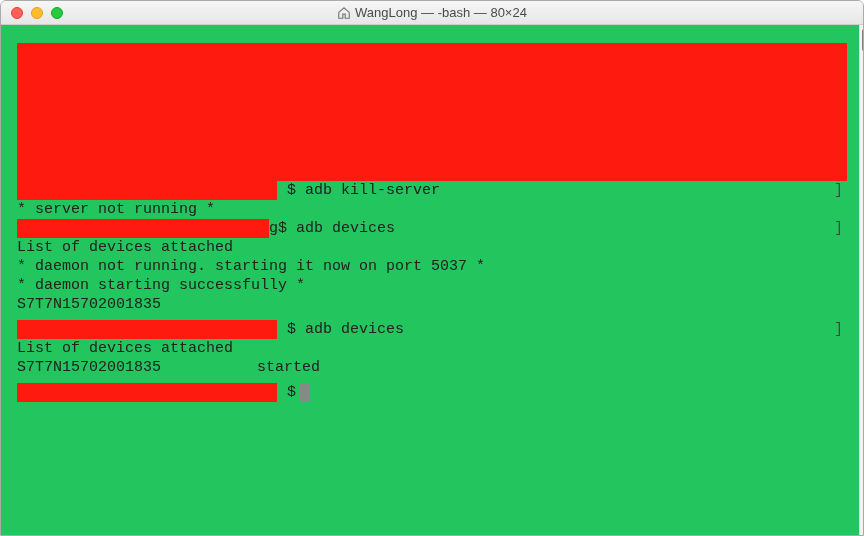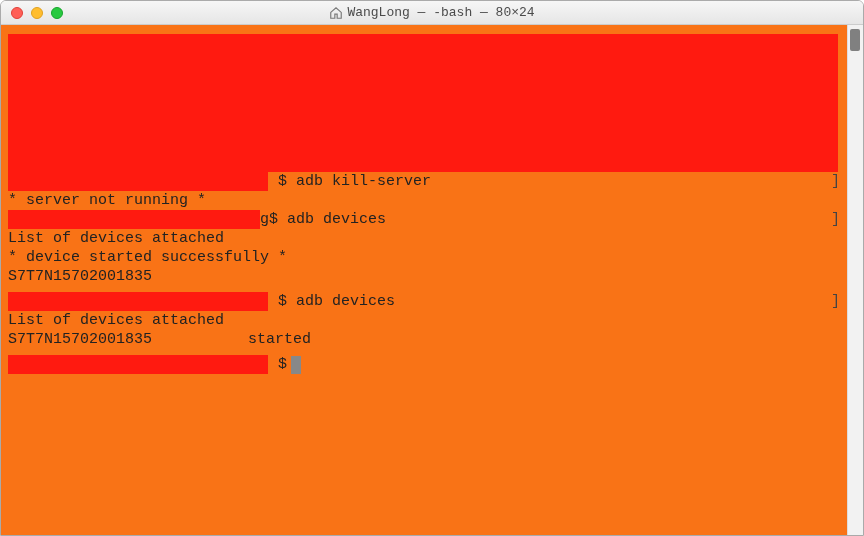--- a/index.html
+++ b/index.html
@@ -43,37 +43,37 @@
   left: 0; right: 0;
   display: flex;
   justify-content: center;
   align-items: center;
   top: 0; bottom: 0;
   pointer-events: none;
 }
 .title-inner {
   display: flex;
   align-items: center;
-  font-family: Liberation Mono, monospace;
+  font-family: Liberation Sans, sans-serif;
   font-size: 13px;
   color: #4a4a4a;
   gap: 4px;
 }
 .home-icon {
   width: 14px;
   height: 14px;
 }
 .content {
   display: flex;
   height: calc(100% - 24px);
 }
 .term {
   flex: 1;
-  background: #f97316;
-  padding: 3px;
+  background: #22c55e;
+  padding: 12px;
   position: relative;
 }
 .scrollbar {
   width: 16px;
   background: #f2f2f2;
   border-left: 1px solid #ddd;
   position: relative;
 }
 .scroll-thumb {
   position: absolute;
@@ -165,21 +165,24 @@
         <span class="redinline" style="width:252px; height:19px;"></span>
         <span>g</span>
         <span>$ adb devices</span>
         <span class="end-bracket">]</span>
       </div>
 
       <div class="line">
           <span>List of devices attached</span>
         </div>
       <div class="line">
-          <span>* device started successfully *</span>
+          <span>* daemon not running. starting it now on port 5037 *</span>
+        </div>
+      <div class="line">
+          <span>* daemon starting successfully *</span>
         </div>
       <div class="line">
         <span style="width:240px; display:inline-block;">S7T7N15702001835</span>
       </div>
 
       <div class="gap"></div>
 
       <div class="line promptline">
         <span class="redinline" style="width:260px; height:19px;"></span>
         <span style="width:10px;"></span>

